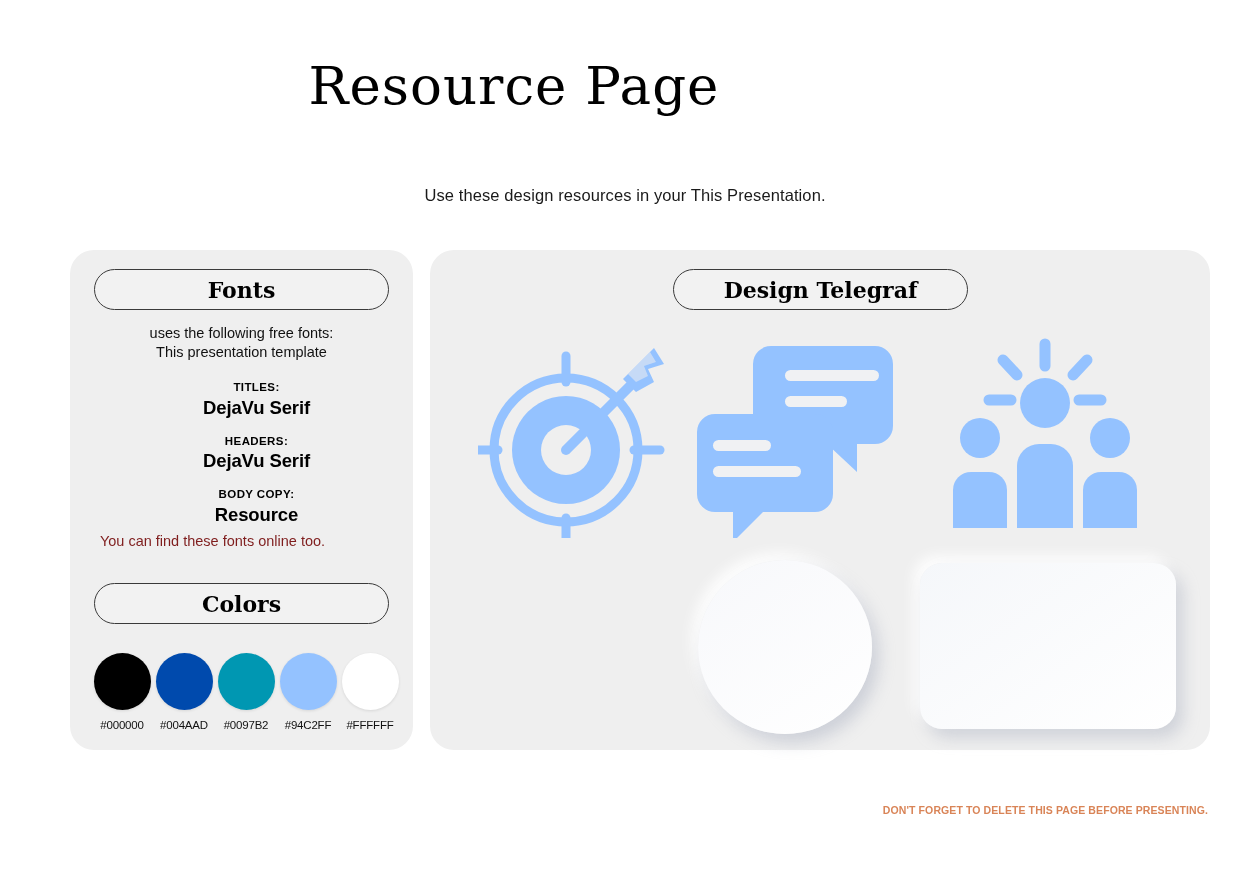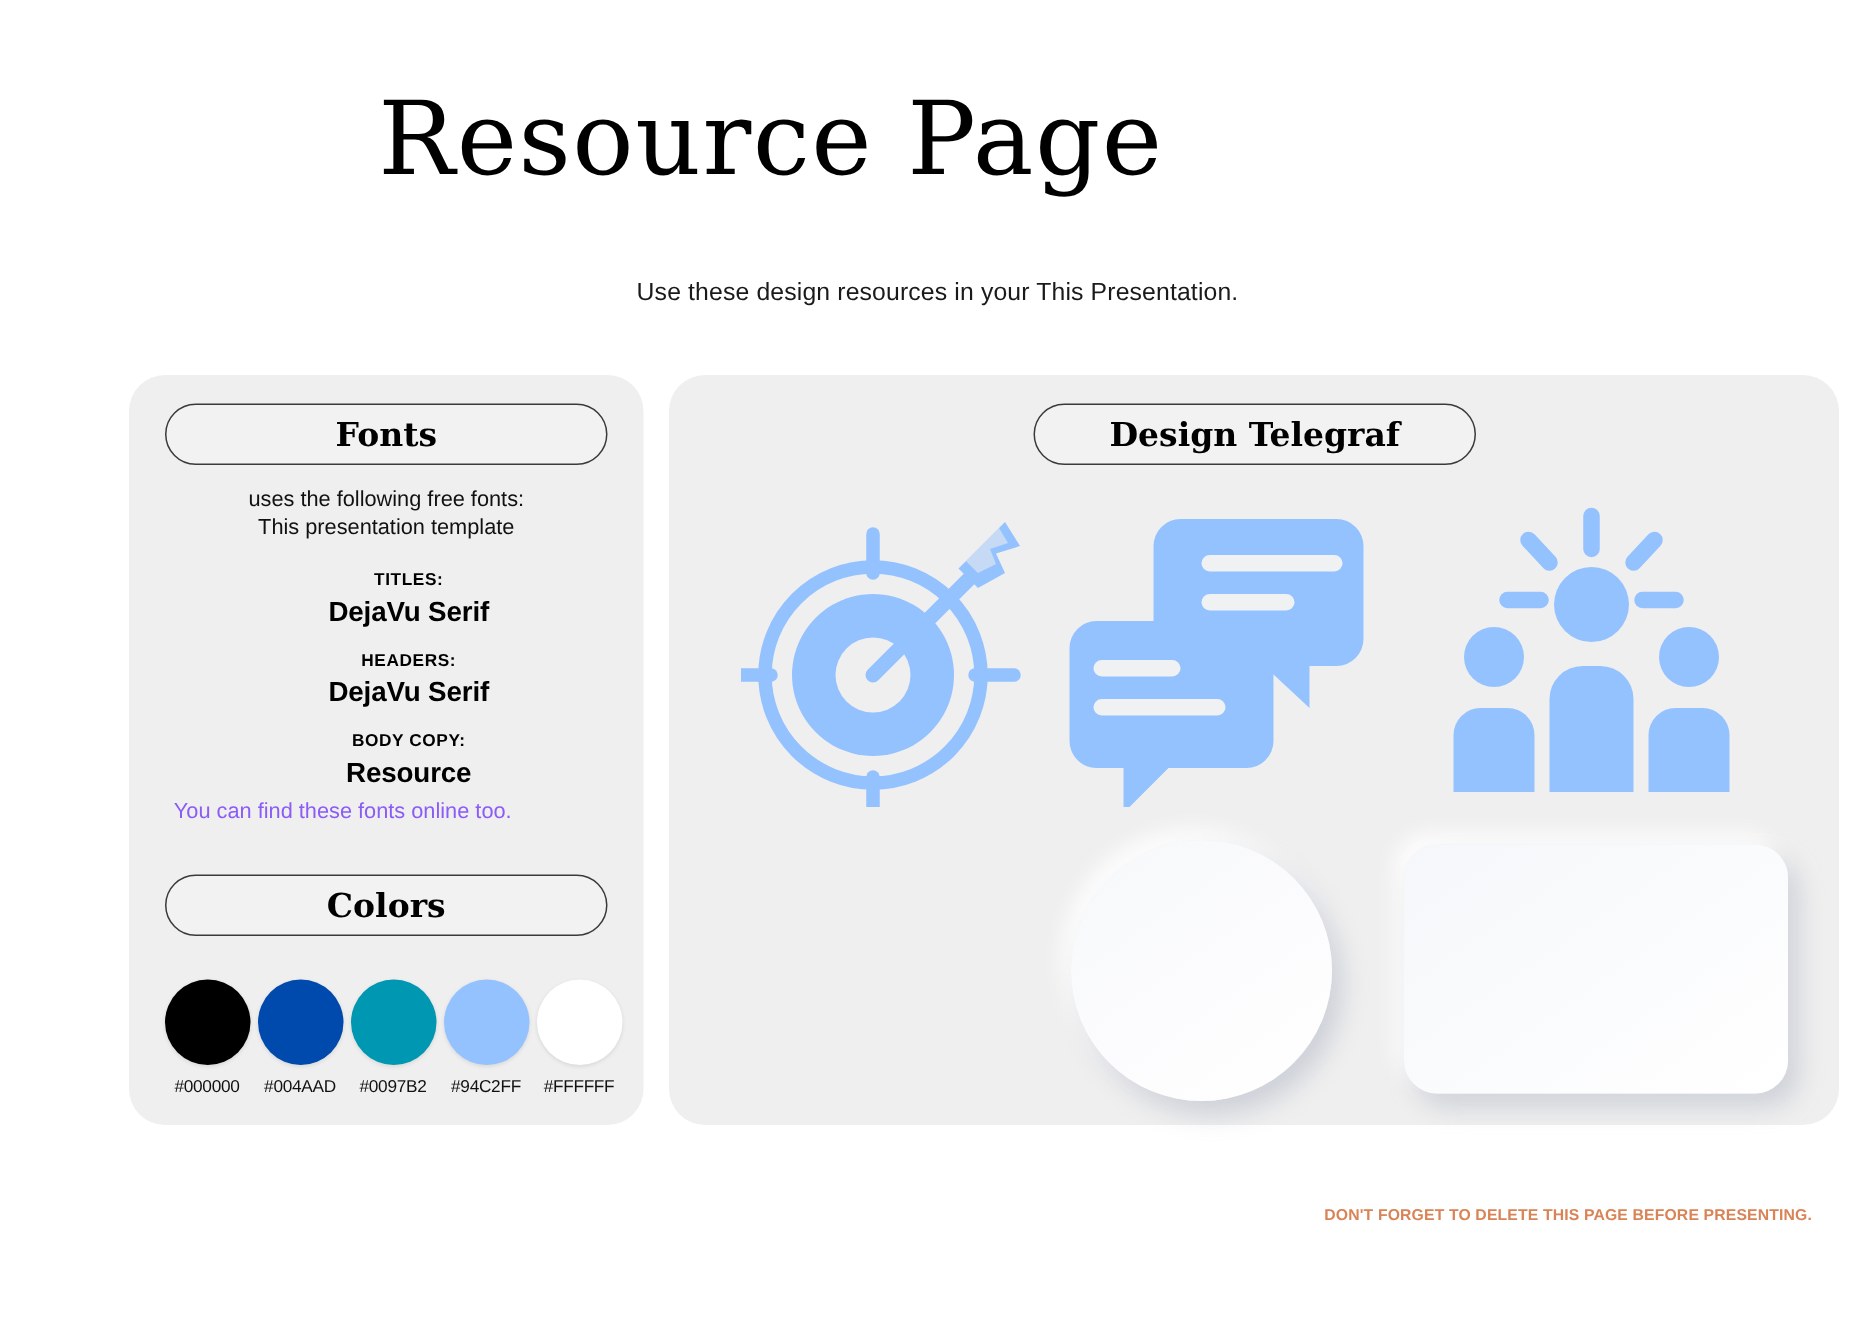--- a/index.html
+++ b/index.html
@@ -17,21 +17,21 @@
   }
 
   
   #page-title {
     position: absolute;
     left: 0;
     top: 58px;
     width: 1028px;
     text-align: center;
     font-family: "DejaVu Serif", serif;
-    font-size: 68px;
+    font-size: 53px;
     font-weight: 400;
     letter-spacing: 1px;
     line-height: 1.05;
     color: #000000;
   }
   #page-subtitle {
     position: absolute;
     left: 0;
     top: 186px;
     width: 1250px;
@@ -40,21 +40,20 @@
     font-weight: 400;
     color: #1a1a1a;
     letter-spacing: 0.1px;
   }
 
   
   .panel {
     position: absolute;
     background: #efefef;
     border-radius: 24px;
-    margin-left: 16px;
   }
   #fonts-panel {
     left: 70px;
     top: 250px;
     width: 343px;
     height: 500px;
   }
   #design-panel {
     left: 430px;
     top: 250px;
@@ -134,21 +133,21 @@
     color: #000000;
     line-height: 1.3;
   }
   .fonts-outro {
     position: absolute;
     left: 0;
     top: 283px;
     width: 285px;
     text-align: center;
     font-size: 14.5px;
-    color: #8b5cf6;
+    color: #7f1d1d;
   }
 
   
   #swatch-row {
     position: absolute;
     left: 11px;
     top: 403px;
     width: 330px;
     display: flex;
     justify-content: center;

